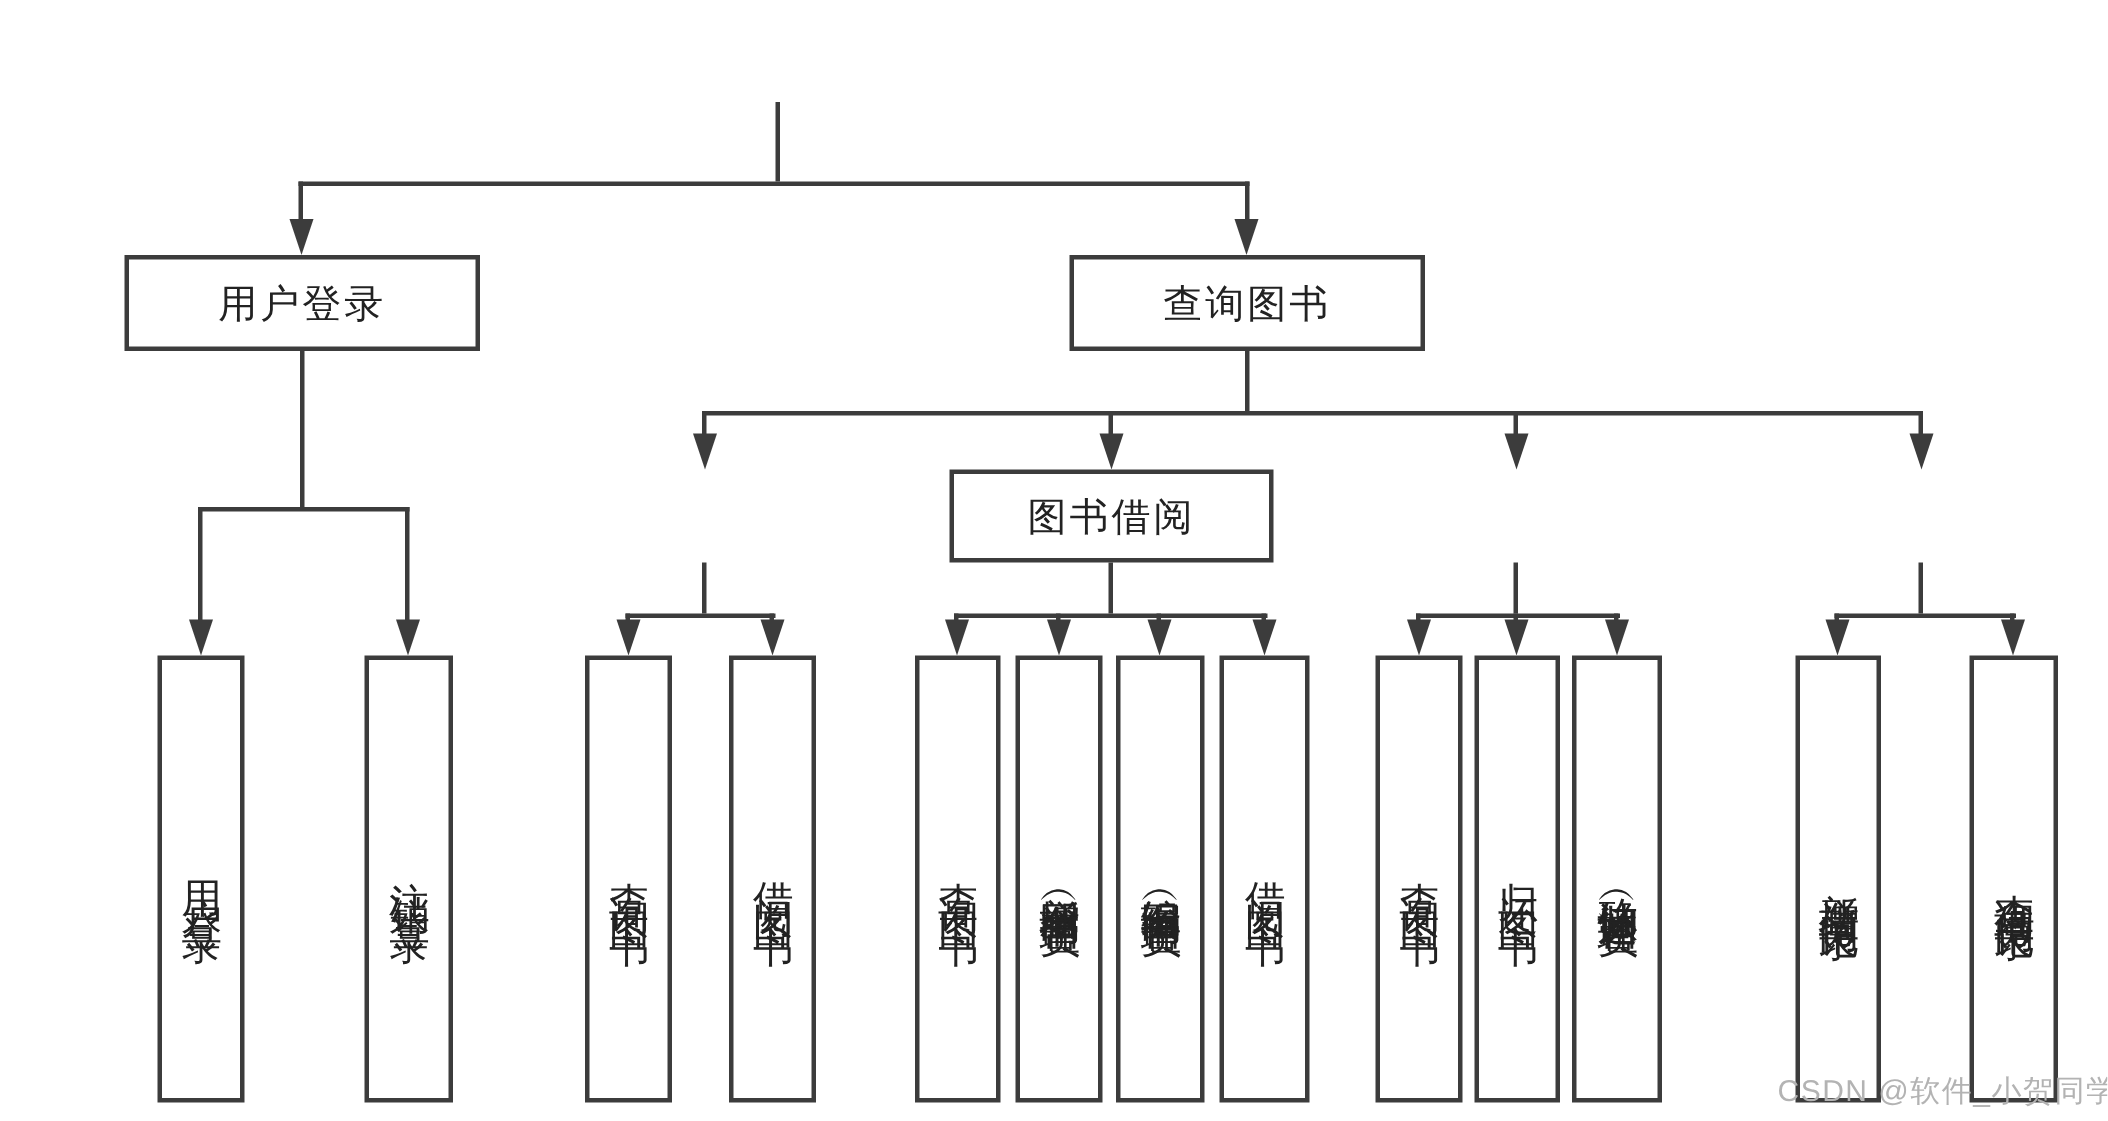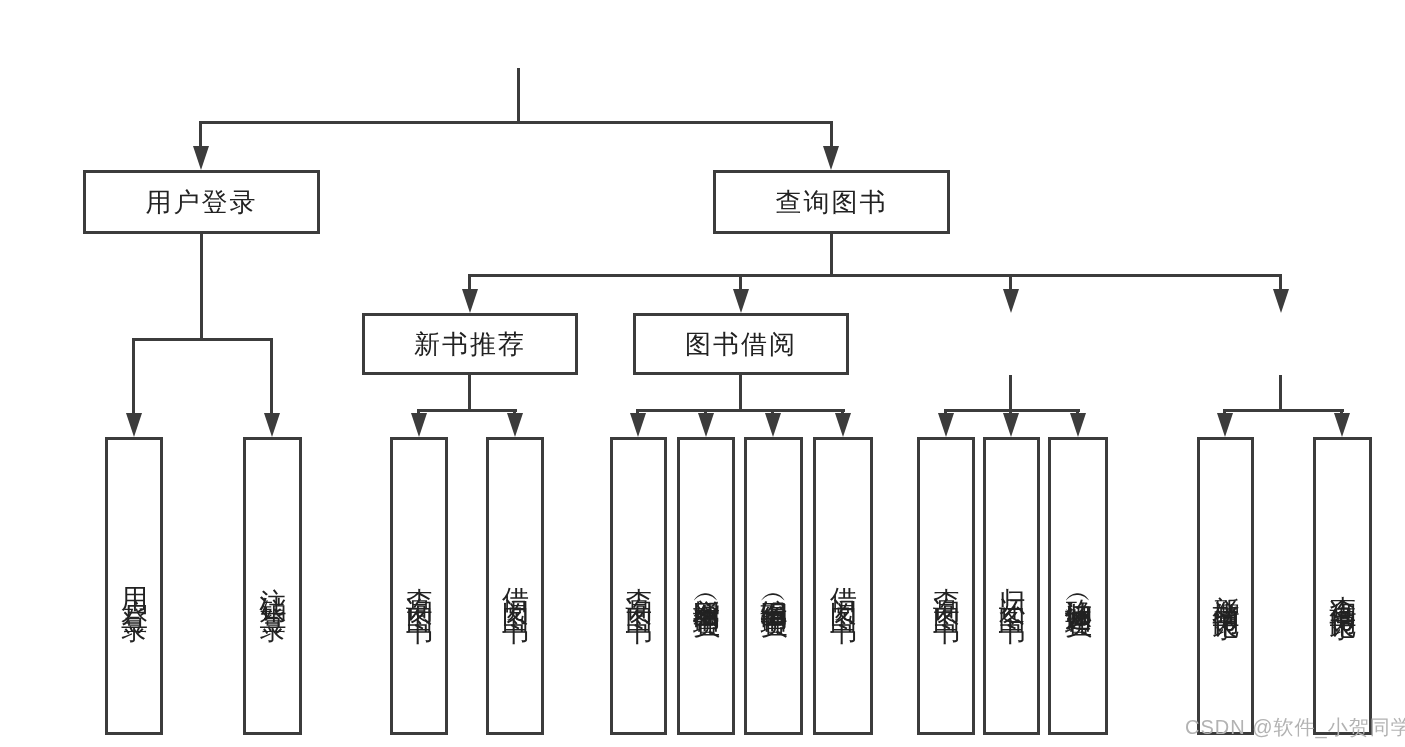--- a/index.html
+++ b/index.html
@@ -63,23 +63,20 @@
   <div class="hl" style="left:468px;top:274px;width:814px"></div>
   <div class="vl" style="left:468px;top:274px;height:16px"></div>
   <div class="vl" style="left:739px;top:274px;height:16px"></div>
   <div class="vl" style="left:1009px;top:274px;height:16px"></div>
   <div class="vl" style="left:1279px;top:274px;height:16px"></div>
   <div class="arr" style="left:462px;top:289px"></div>
   <div class="arr" style="left:733px;top:289px"></div>
   <div class="arr" style="left:1003px;top:289px"></div>
   <div class="arr" style="left:1273px;top:289px"></div>
 
-  <div class="box" style="left:362px;top:313px;width:216px;height:62px">
-    <span class="hlabel">新书推荐</span>
-  </div>
   <div class="box" style="left:633px;top:313px;width:216px;height:62px">
     <span class="hlabel">图书借阅</span>
   </div>
 
   <div class="vl" style="left:468px;top:375px;height:34px"></div>
   <div class="hl" style="left:417px;top:409px;width:100px"></div>
   <div class="vl" style="left:417px;top:409px;height:6px"></div>
   <div class="vl" style="left:513px;top:409px;height:6px"></div>
   <div class="arr" style="left:411px;top:413px"></div>
   <div class="arr" style="left:507px;top:413px"></div>

